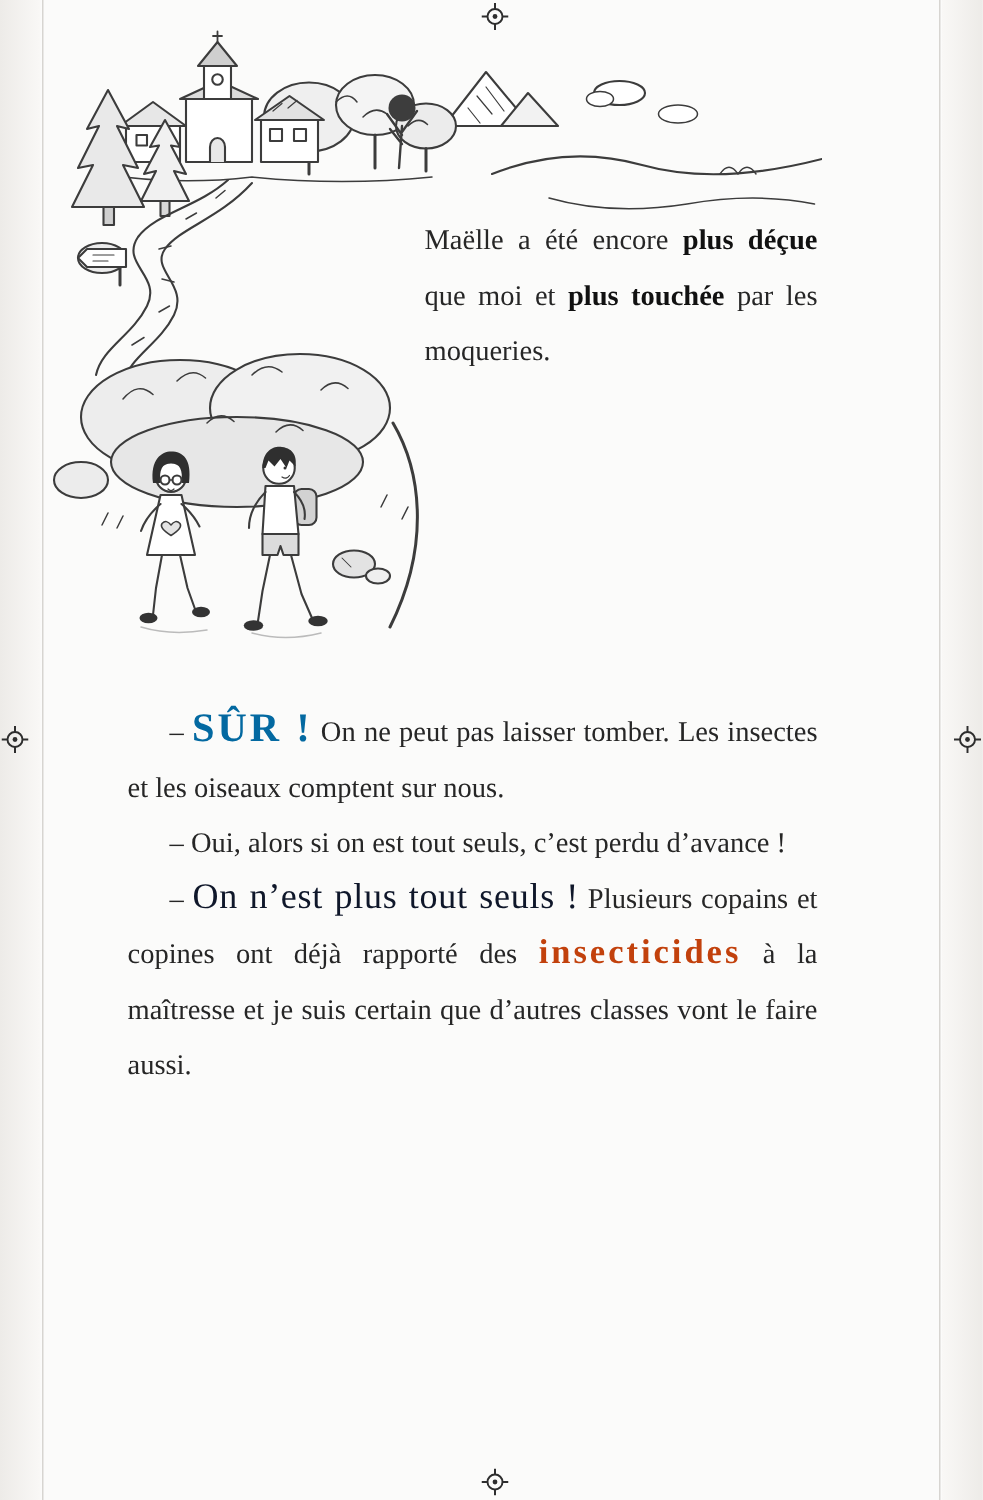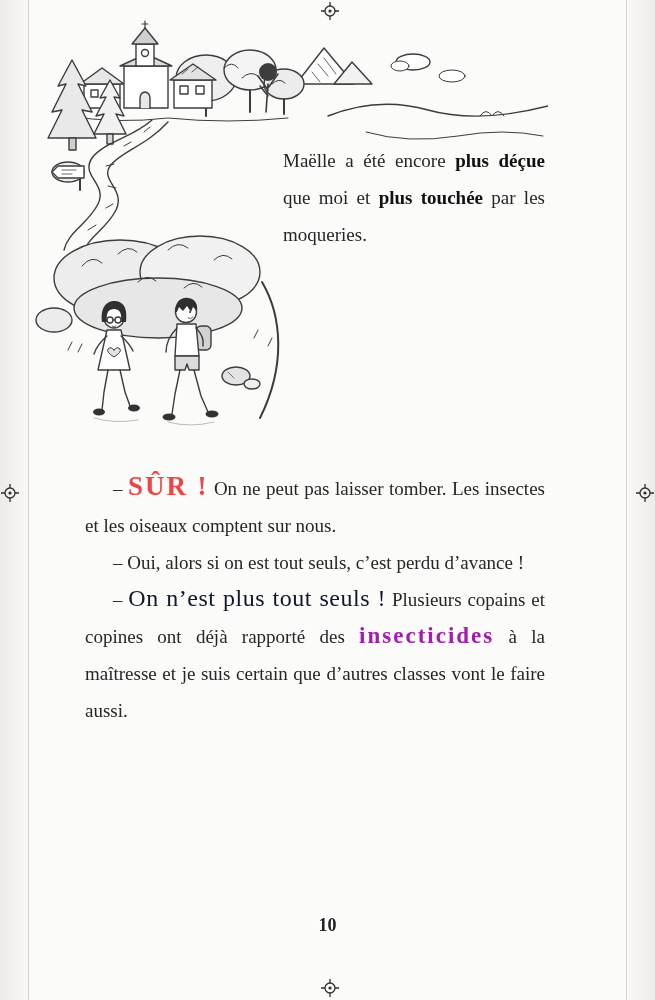--- a/index.html
+++ b/index.html
@@ -27,23 +27,23 @@
 
   .col-right{position:absolute;left:283px;top:142px;width:262px;}
   .col-full{position:absolute;left:85px;top:470px;width:460px;}
   .para{
     margin:0;font-size:19px;line-height:37px;text-align:justify;
     color:#262626;
   }
   .indent-sm{text-indent:16px;}
   .indent{text-indent:28px;}
   .b{font-weight:700;color:#111;}
-  .w-sur{font-size:27px;font-weight:700;letter-spacing:2px;line-height:1;color:#ef4444;}
+  .w-sur{font-size:27px;font-weight:700;letter-spacing:2px;line-height:1;color:#0369a1;}
   .w-big{font-size:24px;letter-spacing:0.5px;line-height:1;color:#0f172a;}
-  .w-marker{font-size:23px;font-weight:700;letter-spacing:2px;line-height:1;color:#a21caf;}
+  .w-marker{font-size:23px;font-weight:700;letter-spacing:2px;line-height:1;color:#c2410c;}
 
   .page-number{
     position:absolute;left:0;right:0;top:915px;text-align:center;
     font-size:18px;font-weight:700;color:#222;
   }
 </style>
 </head>
 <body>
 
 <div class="surface">
@@ -222,15 +222,14 @@
   <div class="col-right">
     <p class="para"><span>Maëlle a été encore </span><span class="b">plus déçue</span><span> que moi et </span><span class="b">plus touchée</span><span> par les moqueries.</span></p>
   </div>
 
   <div class="col-full">
     <p class="para indent"><span>– </span><span class="w-sur">SÛR !</span><span> On ne peut pas laisser tomber. Les insectes et les oiseaux comptent sur nous.</span></p>
     <p class="para indent"><span>– Oui, alors si on est tout seuls, c’est perdu d’avance !</span></p>
     <p class="para indent"><span>– </span><span class="w-big">On n’est plus tout seuls !</span><span> Plusieurs copains et copines ont déjà rapporté des </span><span class="w-marker">insecticides</span><span> à la maîtresse et je suis certain que d’autres classes vont le faire aussi.</span></p>
   </div>
 
-  <div class="page-number">10</div>
 
 </div>
 
 </body></html>

